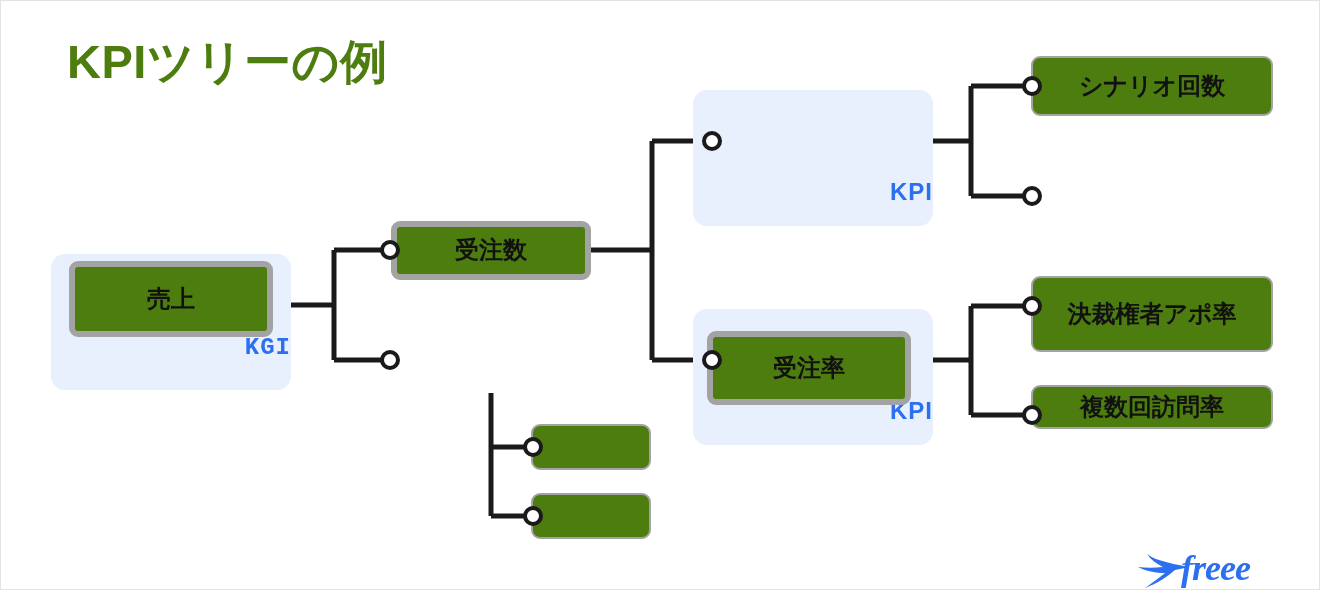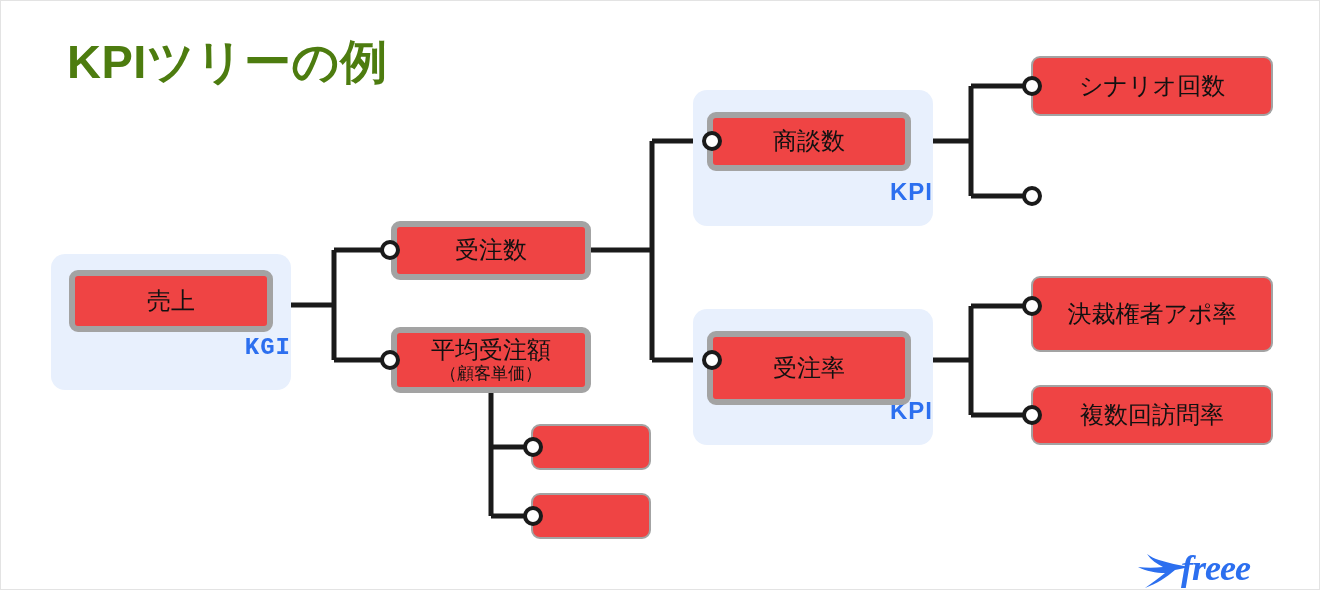--- a/index.html
+++ b/index.html
@@ -49,29 +49,29 @@
     text-align: right;
     font-size: 24px;
     font-weight: bold;
     color: #2c6fef;
     letter-spacing: 1px;
   }
   
   .node {
     position: absolute;
     box-sizing: border-box;
-    background: #ef4444;
+    background: #4d7c0f;
     border: 6px solid #a3a3a3;
     border-radius: 9px;
     display: flex;
     flex-direction: column;
     align-items: center;
     justify-content: center;
     color: #111111;
-    font-weight: normal;
+    font-weight: bold;
     line-height: 1.12;
     text-align: center;
   }
   .node.thin {
     border-width: 2px;
   }
   .node .l1 {
     font-size: 24px;
     white-space: nowrap;
   }
@@ -153,51 +153,44 @@
   </div>
 
   <div class="group-panel" style="left:692px; top:89px; width:240px; height:136px;">
     <div class="group-label" style="top:88px;">KPI</div>
   </div>
 
   <div class="group-panel" style="left:692px; top:308px; width:240px; height:136px;">
     <div class="group-label" style="top:88px;">KPI</div>
   </div>
 
-  <div class="node" style="left:68px; top:269px; width:204px; height:62px;">
+  <div class="node" style="left:68px; top:260px; width:204px; height:76px;">
     <span class="l1">売上</span>
   </div>
 
   <div class="node" style="left:390px; top:220px; width:200px; height:59px;">
     <span class="l1">受注数</span>
   </div>
 
-  <div class="node" style="left:390px; top:326px; width:200px; height:66px;">
-    <span class="l1">平均受注額</span>
-    <span class="l2">（顧客単価）</span>
-  </div>
-
-  <div class="node" style="left:706px; top:111px; width:204px; height:59px;">
-    <span class="l1">商談数</span>
-  </div>
+
 
   <div class="node" style="left:706px; top:330px; width:204px; height:74px;">
     <span class="l1">受注率</span>
   </div>
 
   <div class="node thin" style="left:1030px; top:55px; width:242px; height:60px;">
     <span class="l1">シナリオ回数</span>
   </div>
 
 
   <div class="node thin" style="left:1030px; top:275px; width:242px; height:76px;">
     <span class="l1">決裁権者アポ率</span>
   </div>
 
-  <div class="node thin" style="left:1030px; top:384px; width:242px; height:60px;">
+  <div class="node thin" style="left:1030px; top:384px; width:242px; height:44px;">
     <span class="l1">複数回訪問率</span>
   </div>
 
   <div class="node thin empty" style="left:530px; top:423px; width:120px; height:46px;">
     <span class="l1"></span>
   </div>
 
   <div class="node thin empty" style="left:530px; top:492px; width:120px; height:46px;">
     <span class="l1"></span>
   </div>

